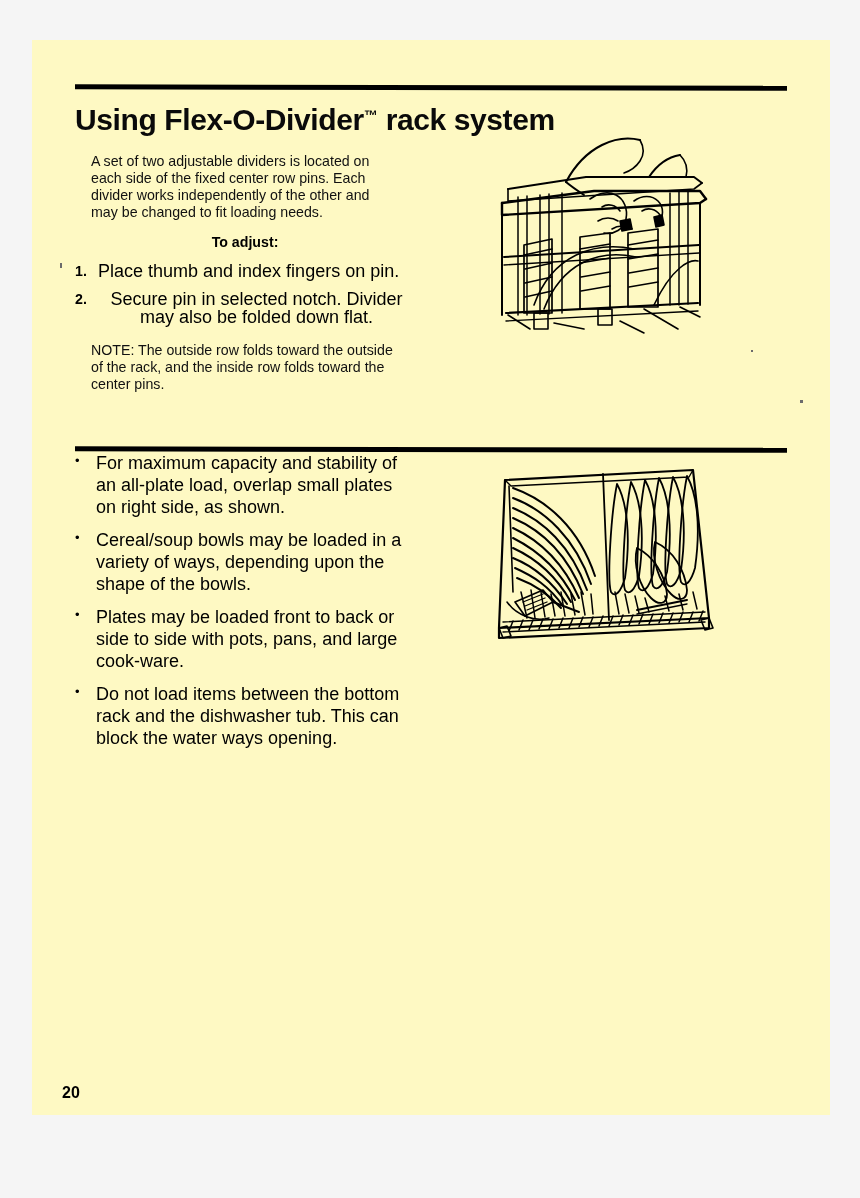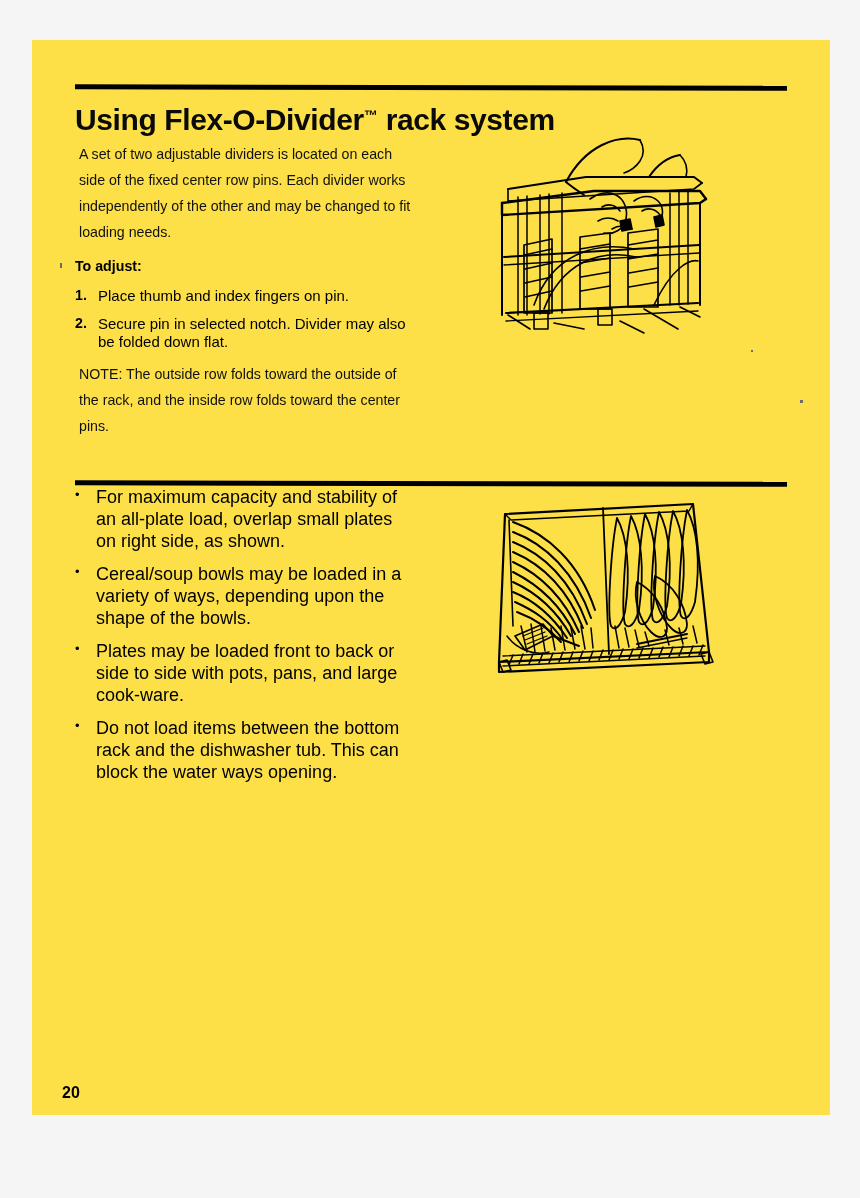--- a/index.html
+++ b/index.html
@@ -13,21 +13,21 @@
     font-family: "Liberation Sans", sans-serif;
     overflow: hidden;
   }
 
   .page {
     position: absolute;
     left: 32px;
     top: 40px;
     width: 798px;
     height: 1075px;
-    background: #fde047;
+    background: #fef9c3;
   }
 
   .content {
     position: absolute;
     left: 43px;
     top: 45px;
     width: 712px;
   }
 
   
@@ -65,53 +65,55 @@
     flex: 0 0 340px;
   }
   .col-art {
     flex: 1 1 auto;
     display: flex;
     justify-content: center;
   }
 
   p.body, .listitem, .note {
     font-size: 14.2px;
-    line-height: 26px;
+    line-height: 17px;
     color: #111;
-    margin: 4px;
+    margin: 16px;
   }
   p.body { margin-bottom: 13px; }
 
   .lead-in {
     font-weight: bold;
     font-size: 14.2px;
     line-height: 17.6px;
     margin: 0 0 11px 0;
     color: #000;
+    text-align: center;
   }
 
   ol.steps {
     list-style: none;
     margin: 0;
     padding: 0;
   }
   ol.steps li {
     display: flex;
     margin-bottom: 11px;
   }
   ol.steps li .num {
     font-weight: bold;
     width: 23px;
     flex: 0 0 23px;
     font-size: 14.2px;
     line-height: 17.6px;
   }
   ol.steps li .txt {
-    font-size: 15px;
+    font-size: 18px;
     line-height: 17.6px;
+    text-align: center;
   }
 
   ul.bullets {
     list-style: none;
     margin: 0;
     padding: 0;
   }
   ul.bullets li {
     display: flex;
     margin-bottom: 11px;

